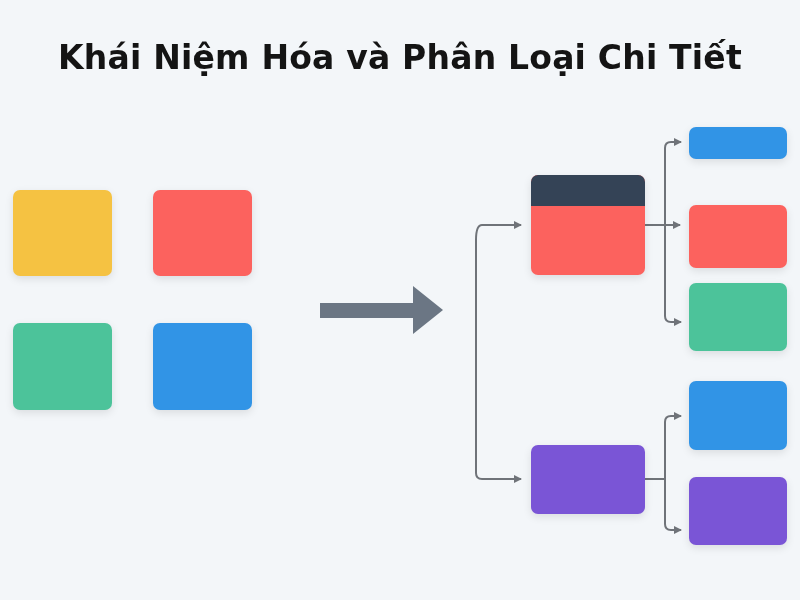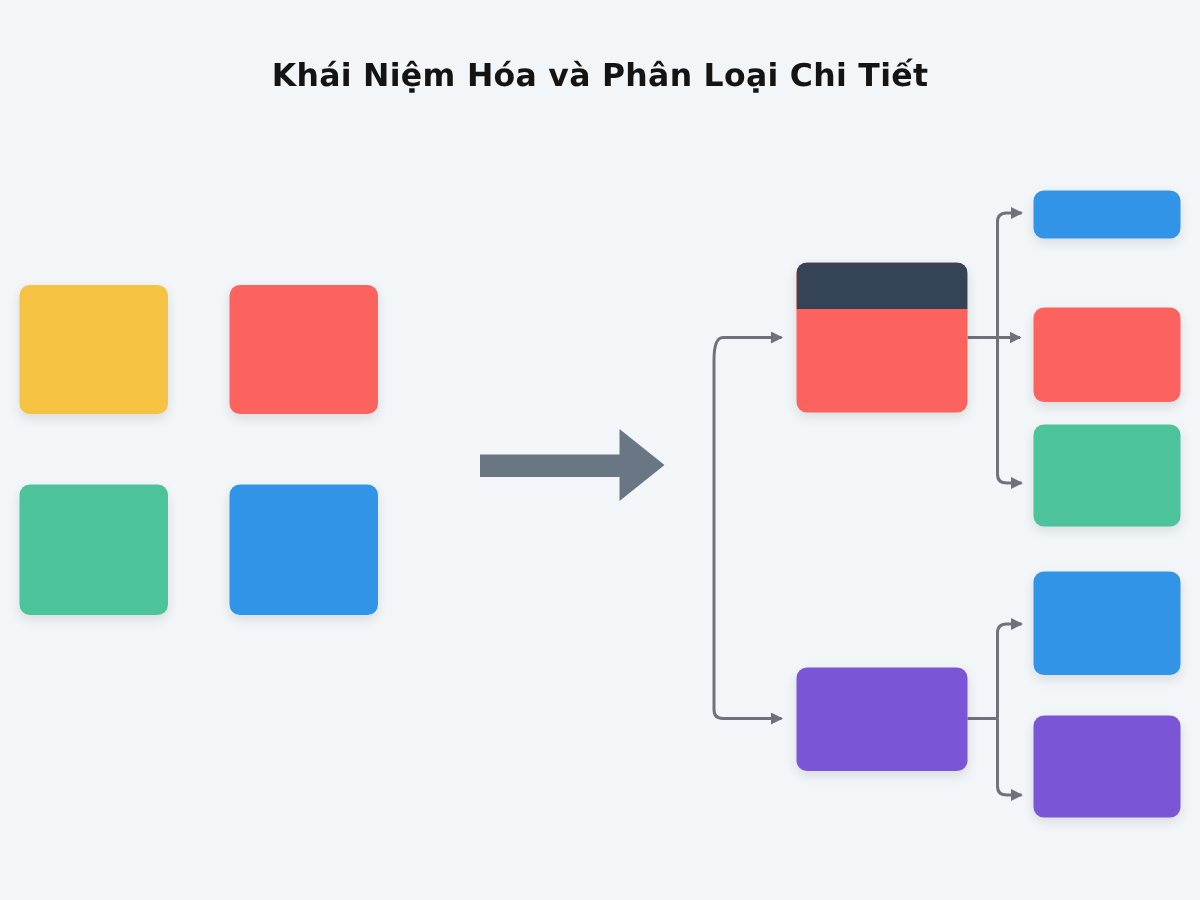--- a/index.html
+++ b/index.html
@@ -1,17 +1,17 @@
 <!DOCTYPE html>
 <html><head>
 <meta charset="utf-8">
 <style>
   html,body{margin:0;padding:0;}
   body{width:800px;height:600px;background:#f3f6f9;position:relative;overflow:hidden;font-family:"DejaVu Sans","Liberation Sans",sans-serif;}
-  .title{position:absolute;left:0;top:38px;width:800px;text-align:center;font-size:21px;font-weight:bold;color:#141414;letter-spacing:0.2px;}
+  .title{position:absolute;left:0;top:38px;width:800px;text-align:center;font-size:33px;font-weight:bold;color:#141414;letter-spacing:0.2px;}
   .box{position:absolute;border-radius:7px;box-shadow:0 3px 8px rgba(0,0,0,0.10);}
   svg.lines{position:absolute;left:0;top:0;}
 </style>
 </head>
 <body>
 
 <div class="title">Khái Niệm Hóa và Phân Loại Chi Tiết</div>
 
 <div class="box" style="left:13px;top:190px;width:99px;height:86px;background:#f5c242;"></div>
 <div class="box" style="left:153px;top:190px;width:99px;height:86px;background:#fc625e;"></div>

